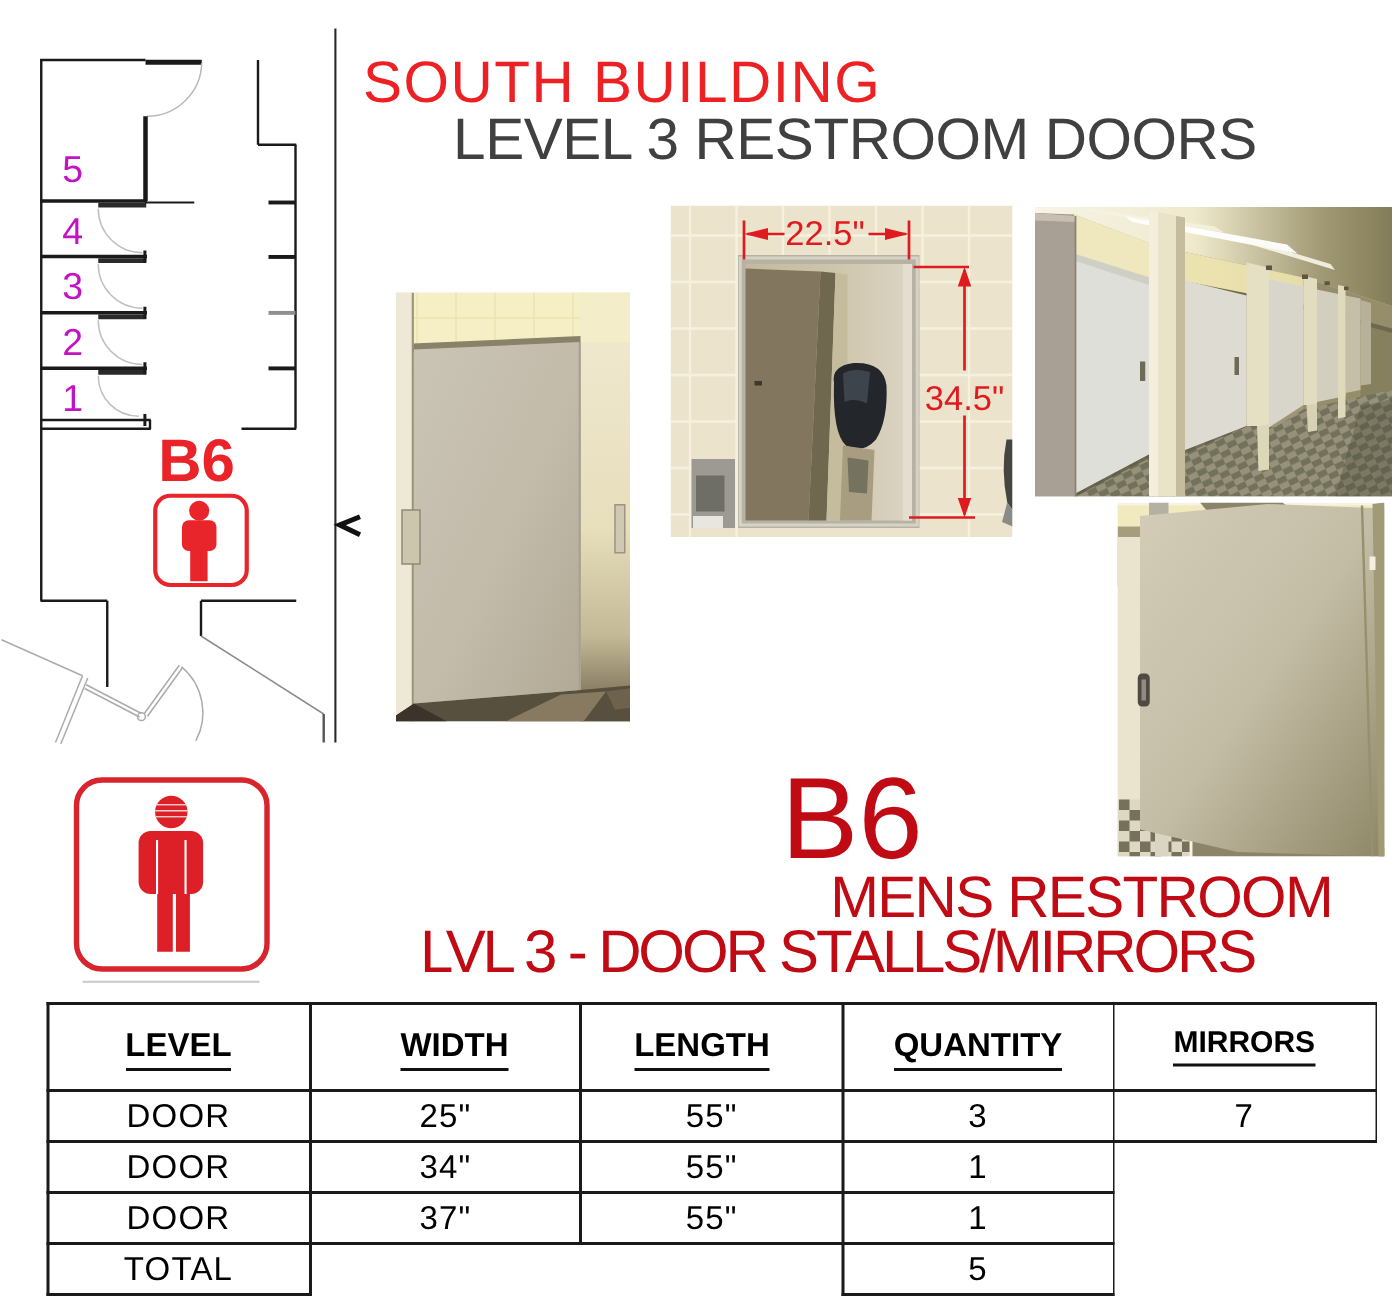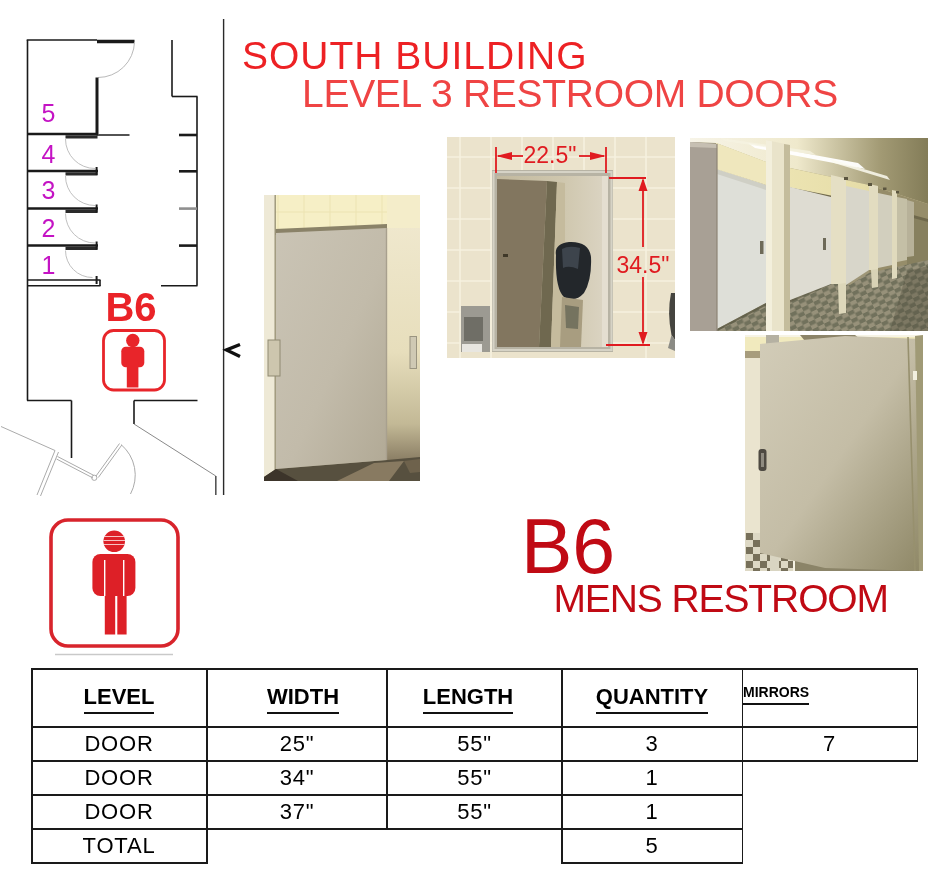--- a/index.html
+++ b/index.html
@@ -140,21 +140,21 @@
 
   <g fill="#e8252a">
     <circle cx="132.8" cy="340.5" r="6.7"></circle>
     <rect x="121.3" y="346.8" width="23" height="20.5" rx="4.5"></rect>
     <rect x="126.8" y="362" width="11.6" height="25.5"></rect>
   </g>
 </svg>
 
 <div class="abs" style="left:242px;top:36.5px;width:660px;color:#ed2124;font-size:39px;line-height:38px;white-space:nowrap;letter-spacing:1px;">SOUTH BUILDING</div>
 
-<div class="abs" style="left:240px;top:74.5px;width:660px;text-align:center;color:#ef4444;font-size:39px;line-height:38px;white-space:nowrap;letter-spacing:-0.3px;">LEVEL 3 RESTROOM DOORS</div>
+<div class="abs" style="left:240px;top:74.5px;width:660px;text-align:center;color:#404040;font-size:39px;line-height:38px;white-space:nowrap;letter-spacing:-0.3px;">LEVEL 3 RESTROOM DOORS</div>
 
 <svg class="abs" style="left:264px;top:195px" width="156" height="286" viewBox="0 0 156 286">
   <defs>
     <linearGradient id="p1door" x1="0" y1="0" x2="1" y2="1">
       <stop offset="0" stop-color="#cac4b5"></stop>
           <stop offset="0.55" stop-color="#c2bbaa"></stop>
           <stop offset="1" stop-color="#b1a995"></stop>
     </linearGradient>
     <linearGradient id="p1wallr" x1="0" y1="0" x2="0" y2="1">
       <stop offset="0" stop-color="#f1ead1"></stop>
@@ -421,20 +421,21 @@
   <rect x="168" y="36" width="4" height="9" fill="#f2efdf"></rect>
 
   <rect x="13.5" y="114" width="8" height="22" rx="3" fill="#4e4a42"></rect>
   <rect x="16" y="118" width="3" height="14" fill="#8f8b80"></rect>
 </svg>
 
 <div class="abs" style="left:240px;top:508px;width:656px;text-align:center;color:#c00a14;font-size:77px;line-height:77px;">B6</div>
 
 <div class="abs" style="left:240px;top:579px;width:648px;text-align:right;color:#c00a14;font-size:39px;line-height:40px;letter-spacing:-1.1px;">MENS RESTROOM</div>
 
+<div class="abs" style="left:240px;top:613.5px;width:636px;text-align:center;color:#c00a14;font-size:40px;line-height:42px;white-space:nowrap;letter-spacing:-2.1px;">LVL 3 - DOOR STALLS/MIRRORS</div>
 
 <svg class="abs" style="left:40px;top:510px" width="150" height="150" viewBox="0 0 150 150">
 
   <rect x="11" y="10" width="127" height="126" rx="17" fill="none" stroke="#d8242c" stroke-width="3.6"></rect>
 
   <g fill="#dd2027">
     <circle cx="74.2" cy="31.3" r="10.8"></circle>
     <rect x="52.4" y="44" width="43" height="42" rx="8"></rect>
     <rect x="64.8" y="85" width="10.4" height="39.5"></rect>
     <rect x="77.3" y="85" width="9.3" height="39.5"></rect>
@@ -481,21 +482,21 @@
   <div class="tl" style="left:916.5px;top:668px;width:1.6px;height:93.6px"></div>
 
   <div class="abs" style="left:31px;top:684px;width:176px;text-align:center;font-size:22px;font-weight:bold;"><span style="border-bottom:2px solid #111;padding-bottom:3px;">LEVEL</span></div>
 
   <div class="abs" style="left:208px;top:684px;width:190px;text-align:center;font-size:22px;font-weight:bold;"><span style="border-bottom:2px solid #111;padding-bottom:3px;">WIDTH</span></div>
 
   <div class="abs" style="left:388px;top:684px;width:160px;text-align:center;font-size:22px;font-weight:bold;"><span style="border-bottom:2px solid #111;padding-bottom:3px;">LENGTH</span></div>
 
   <div class="abs" style="left:563px;top:684px;width:178px;text-align:center;font-size:22px;font-weight:bold;"><span style="border-bottom:2px solid #111;padding-bottom:3px;">QUANTITY</span></div>
 
-  <div class="abs" style="left:743px;top:684px;width:173px;font-size:14px;font-weight:bold;"><span style="border-bottom:2px solid #111;padding-bottom:3px;">MIRRORS</span></div>
+  <div class="abs" style="left:743px;top:684px;width:173px;text-align:center;font-size:20px;font-weight:bold;"><span style="border-bottom:2px solid #111;padding-bottom:3px;">MIRRORS</span></div>
 
   <div class="abs" style="left:31px;top:731px;width:176px;text-align:center;font-size:22px;letter-spacing:0.8px;">DOOR</div>
 
   <div class="abs" style="left:208px;top:731px;width:178px;text-align:center;font-size:22px;letter-spacing:0.8px;">25"</div>
 
   <div class="abs" style="left:388px;top:731px;width:173px;text-align:center;font-size:22px;letter-spacing:0.8px;">55"</div>
 
   <div class="abs" style="left:563px;top:731px;width:178px;text-align:center;font-size:22px;letter-spacing:0.8px;">3</div>
 
   <div class="abs" style="left:743px;top:731px;width:173px;text-align:center;font-size:22px;letter-spacing:0.8px;">7</div>

